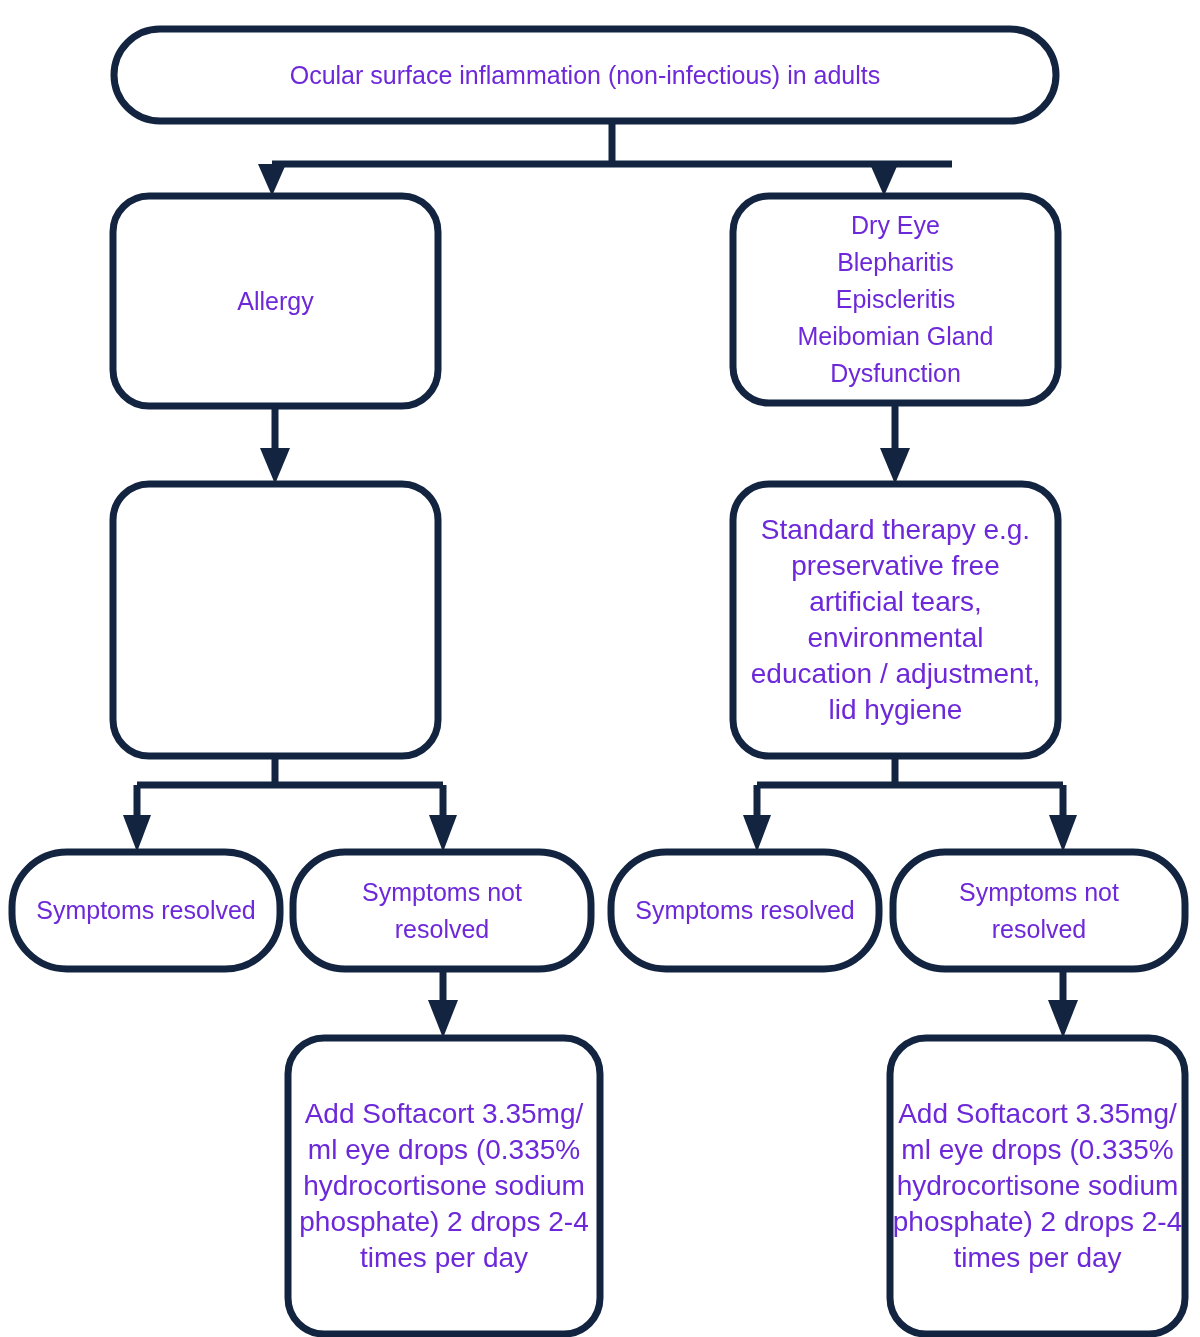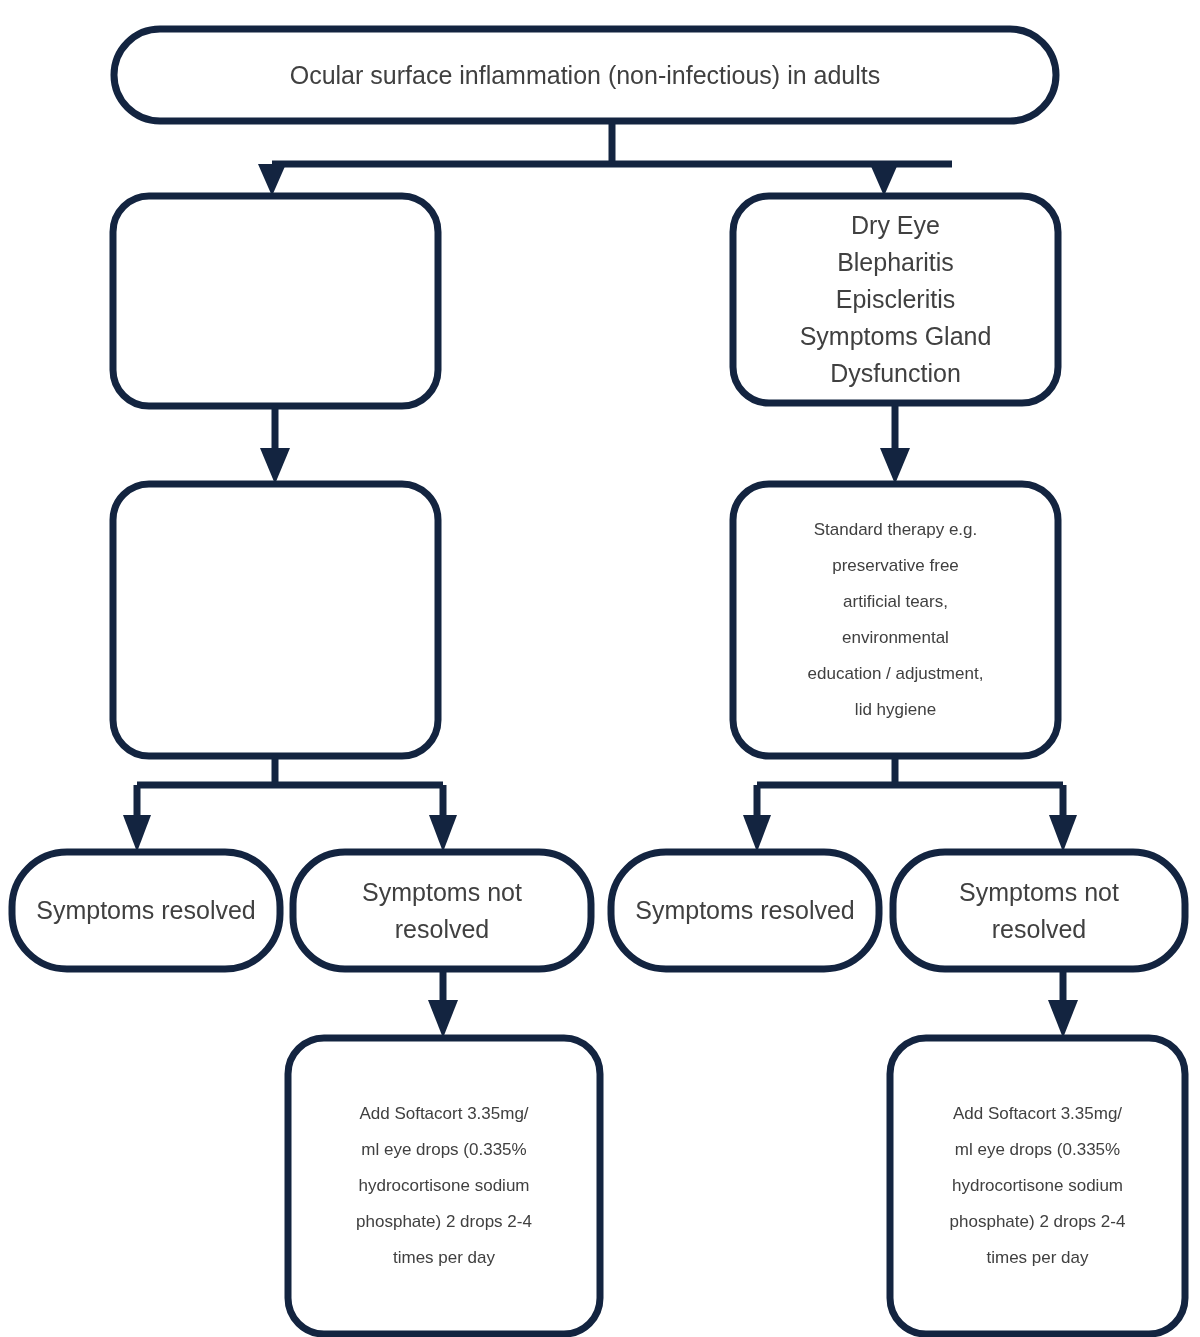--- a/index.html
+++ b/index.html
@@ -39,30 +39,30 @@
   }
   .arrow-head {
     fill: #132440;
   }
   .node-label {
     position: absolute;
     display: flex;
     align-items: center;
     justify-content: center;
     text-align: center;
-    color: #404040;
+    color: #6d28d9;
     font-family: "Liberation Sans", sans-serif;
     font-size: 25px;
     line-height: 37px;
     box-sizing: border-box;
     pointer-events: none;
     white-space: pre-line;
   }
   .node-label.small {
-    font-size: 17px;
+    font-size: 28px;
     line-height: 36px;
   }
 </style>
 </head>
 <body>
 
 <div id="flowchart-root">
 
   <svg class="chart-canvas" viewBox="0 0 1200 1337">
 
@@ -131,25 +131,26 @@
 
     <rect class="node-box" x="893" y="852" width="292" height="117" rx="52" ry="52"></rect>
 
     <rect class="node-box" x="288" y="1038" width="312" height="296" rx="36" ry="36"></rect>
 
     <rect class="node-box" x="890" y="1038" width="295" height="296" rx="36" ry="36"></rect>
   </svg>
 
   <div class="node-label" style="left:114px; top:29px; width:942px; height:92px;">Ocular surface inflammation (non-infectious) in adults</div>
 
+  <div class="node-label" style="left:113px; top:196px; width:325px; height:210px;">Allergy</div>
 
   <div class="node-label" style="left:733px; top:196px; width:325px; height:207px;">Dry Eye
 Blepharitis
 Episcleritis
-Symptoms Gland
+Meibomian Gland
 Dysfunction</div>
 
 
   <div class="node-label small" style="left:733px; top:484px; width:325px; height:272px;">Standard therapy e.g.
 preservative free
 artificial tears,
 environmental
 education / adjustment,
 lid hygiene</div>
 

